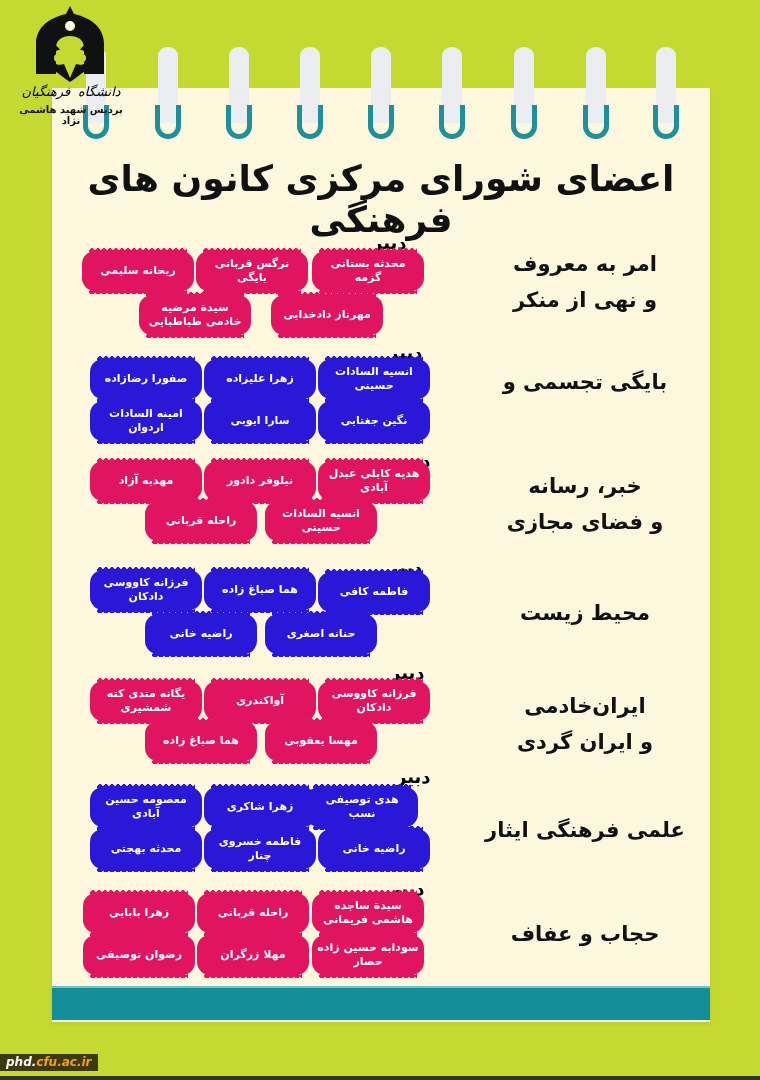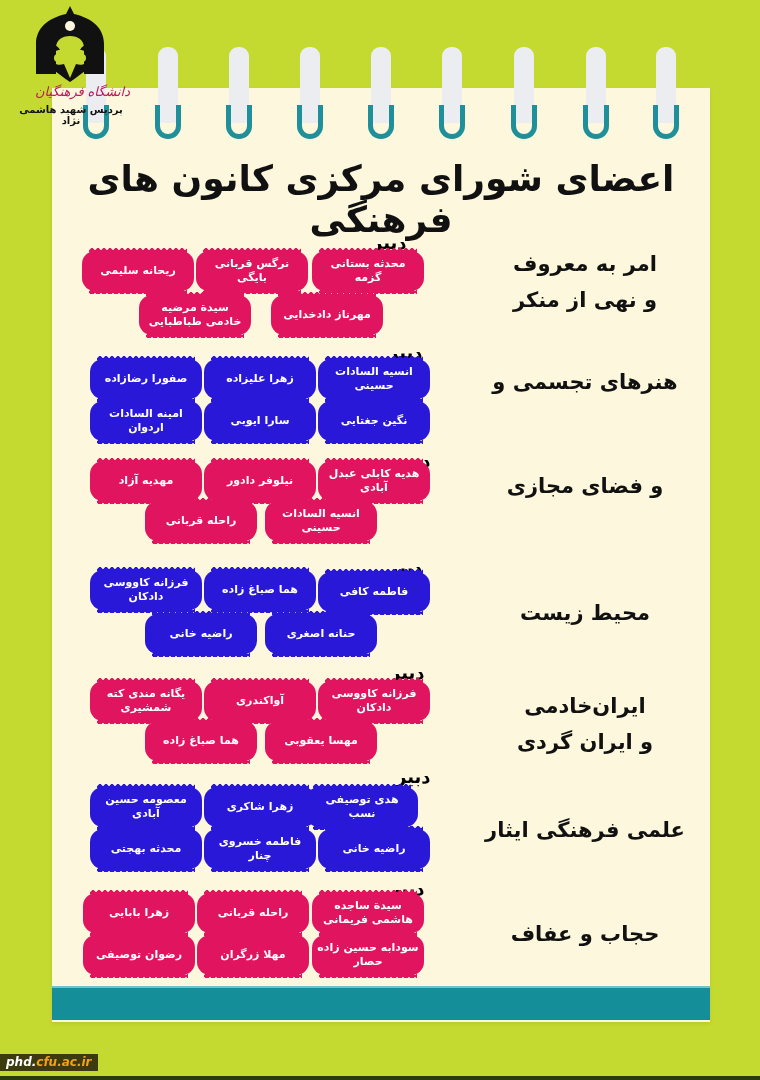--- a/index.html
+++ b/index.html
@@ -30,22 +30,22 @@
     background: #ecedf0; border-radius: 9px 9px 4px 4px;
   }
   .ring .hole {
     position: absolute; left: -1px; top: 58px; width: 26px; height: 34px;
     border: 5px solid #1f8f9a; border-top: none; border-radius: 0 0 14px 14px;
   }
   .logo {
     position: absolute; left: 12px; top: 4px; width: 118px; height: 124px;
   }
   .logo .uni {
-    position: absolute; left: 0; top: 80px; width: 118px; text-align: right;
-    font-family: Liberation Sans, sans-serif; font-style: italic; font-size: 13px; color: #be185d;
+    position: absolute; left: 0; top: 80px; width: 118px; text-align: center;
+    font-family: Liberation Mono, monospace; font-style: italic; font-size: 13px; color: #000000;
     direction: rtl;
   }
   .logo .campus {
     position: absolute; left: 0; top: 100px; width: 118px; text-align: center;
     font-size: 10px; font-weight: bold; color: #111; direction: rtl;
   }
   .title {
     position: absolute; left: 52px; top: 158px; width: 658px;
     text-align: center; direction: rtl;
     font-family: "DejaVu Sans", sans-serif; font-weight: bold;
@@ -186,21 +186,21 @@
     </div>
   <div class="chip pink" style="left:140px;top:66px">
       <i class="scallop-top"></i>
       <span>سیدة مرضیه خادمی طباطبایی</span>
       <i class="scallop-bot"></i>
     </div>
 </div>
 
 <div class="section" style="top:340px">
   <div class="sec-label" style="top:24px">
-    <div>هنرهای تجسمی و</div>
+    <div>بایگی تجسمی و</div>
   </div>
   <div class="dabir" style="left:388px;top:2px">دبیر</div>
   <div class="chip blue" style="left:319px;top:20px">
       <i class="scallop-top"></i>
       <span>انسیه السادات حسینی</span>
       <i class="scallop-bot"></i>
     </div>
   <div class="chip blue" style="left:205px;top:20px">
       <i class="scallop-top"></i>
       <span>زهرا علیزاده</span>
@@ -223,20 +223,21 @@
     </div>
   <div class="chip blue" style="left:91px;top:62px">
       <i class="scallop-top"></i>
       <span>امینه السادات اردوان</span>
       <i class="scallop-bot"></i>
     </div>
 </div>
 
 <div class="section" style="top:448px">
   <div class="sec-label" style="top:20px">
+    <div>خبر، رسانه</div>
     <div>و فضای مجازی</div>
   </div>
   <div class="dabir" style="left:396px;top:2px">دبیر</div>
   <div class="chip pink" style="left:319px;top:14px">
       <i class="scallop-top"></i>
       <span>هدیه کابلی عبدل آبادی</span>
       <i class="scallop-bot"></i>
     </div>
   <div class="chip pink" style="left:205px;top:14px">
       <i class="scallop-top"></i>

